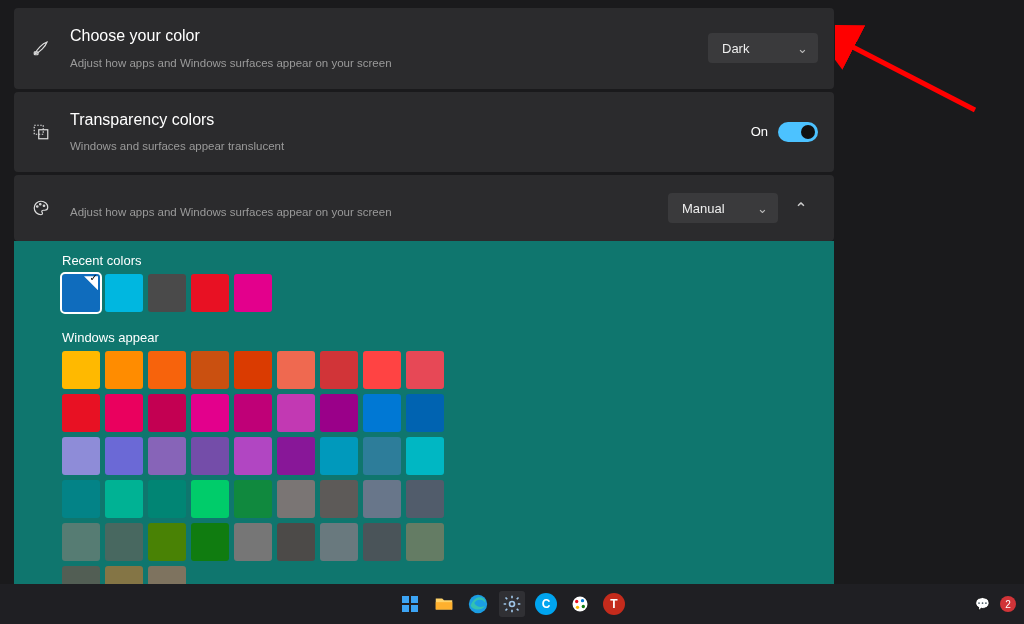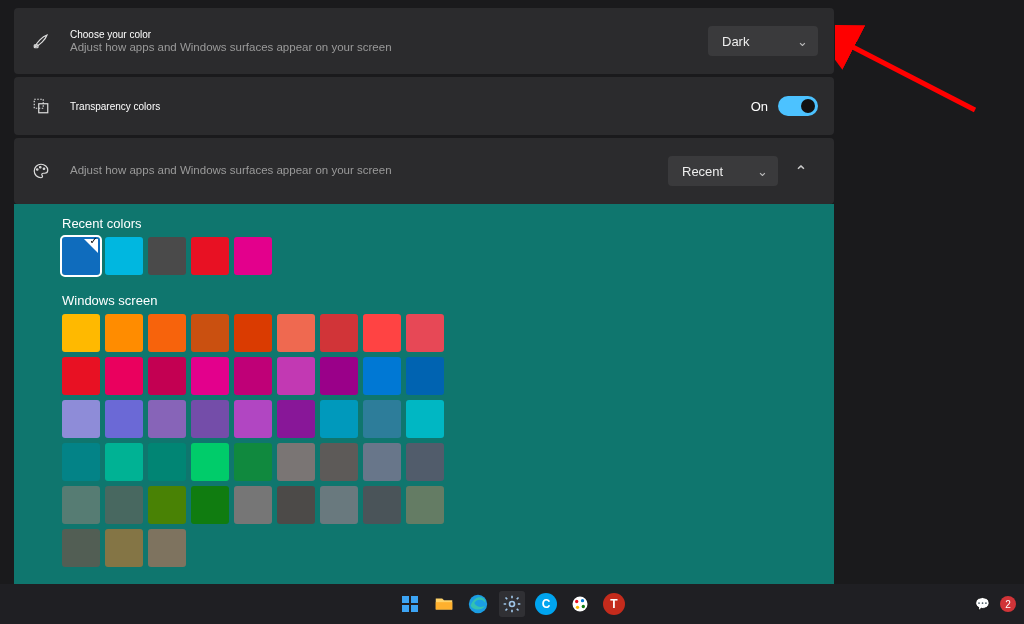--- a/index.html
+++ b/index.html
@@ -31,22 +31,22 @@
     width: 22px;
     height: 22px;
     display: flex;
     align-items: center;
     justify-content: center;
     margin-right: 18px;
     flex-shrink: 0;
     color: #ddd;
   }
   .row-text { flex: 1; }
-  .row-title { font-size: 10px; font-weight: 400; color: #fff; line-height: 1.3; }
-  .row-sub { font-size: 11.5px; color: #9a9a9a; line-height: 1.2; margin-top: 0; }
+  .row-title { font-size: 16px; font-weight: 400; color: #fff; line-height: 1.3; }
+  .row-sub { font-size: 11.5px; color: #9a9a9a; line-height: 1.2; margin-top: 10px; }
   .dropdown {
     background: #3a3a3c;
     border-radius: 4px;
     padding: 6px 10px 6px 14px;
     display: flex;
     align-items: center;
     min-width: 110px;
     height: 30px;
     font-size: 13px;
     color: #eee;
@@ -139,59 +139,60 @@
 
   <div class="row first">
     <div class="row-icon">
       <svg width="18" height="18" viewBox="0 0 24 24" fill="none" stroke="currentColor" stroke-width="1.6">
           <rect x="3" y="3" width="12" height="12" stroke-dasharray="2 2"></rect>
           <rect x="9" y="9" width="12" height="12"></rect>
         </svg>
     </div>
     <div class="row-text">
       <div class="row-title">Transparency colors</div>
+      <div class="row-sub">Windows and surfaces appear translucent</div>
     </div>
     <div class="toggle-wrap">
       <span class="toggle-label">On</span>
       <div class="toggle"></div>
     </div>
   </div>
 
   <div class="row first">
     <div class="row-icon">
       <svg width="18" height="18" viewBox="0 0 24 24" fill="none" stroke="currentColor" stroke-width="1.6">
           <path d="M12 3a9 9 0 1 0 0 18c1.5 0 2-1 2-2s-1-1.5-1-2.5 1-1.5 2-1.5h2a4 4 0 0 0 4-4c0-4.4-4-8-9-8z"></path>
           <circle cx="7" cy="10" r="1"></circle>
           <circle cx="11" cy="7" r="1"></circle>
           <circle cx="16" cy="9" r="1"></circle>
         </svg>
     </div>
     <div class="row-text">
       <div class="row-sub">Adjust how apps and Windows surfaces appear on your screen</div>
     </div>
     <div class="dropdown">
-      <span>Recent</span>
+      <span>Manual</span>
       <span class="chev">⌄</span>
     </div>
     <div class="expand-btn">
       <span>⌃</span>
     </div>
   </div>
 
   <div class="panel">
     <div class="section-label">Recent colors</div>
     <div class="swatch-grid" id="recent-grid">
         <div class="swatch selected" style="background: rgb(15, 108, 189);"></div>
         <div class="swatch" style="background: rgb(0, 183, 224);"></div>
         <div class="swatch" style="background: rgb(74, 74, 74);"></div>
         <div class="swatch" style="background: rgb(232, 17, 35);"></div>
         <div class="swatch" style="background: rgb(227, 0, 140);"></div>
       </div>
 
-    <div class="section-label">Windows screen</div>
+    <div class="section-label">Windows appear</div>
     <div class="win-grid" id="win-grid">
         <div class="swatch" style="background: rgb(255, 185, 0);"></div>
         <div class="swatch" style="background: rgb(255, 140, 0);"></div>
         <div class="swatch" style="background: rgb(247, 99, 12);"></div>
         <div class="swatch" style="background: rgb(202, 80, 16);"></div>
         <div class="swatch" style="background: rgb(218, 59, 1);"></div>
         <div class="swatch" style="background: rgb(239, 105, 80);"></div>
         <div class="swatch" style="background: rgb(209, 52, 56);"></div>
         <div class="swatch" style="background: rgb(255, 67, 67);"></div>
         <div class="swatch" style="background: rgb(231, 72, 86);"></div>

